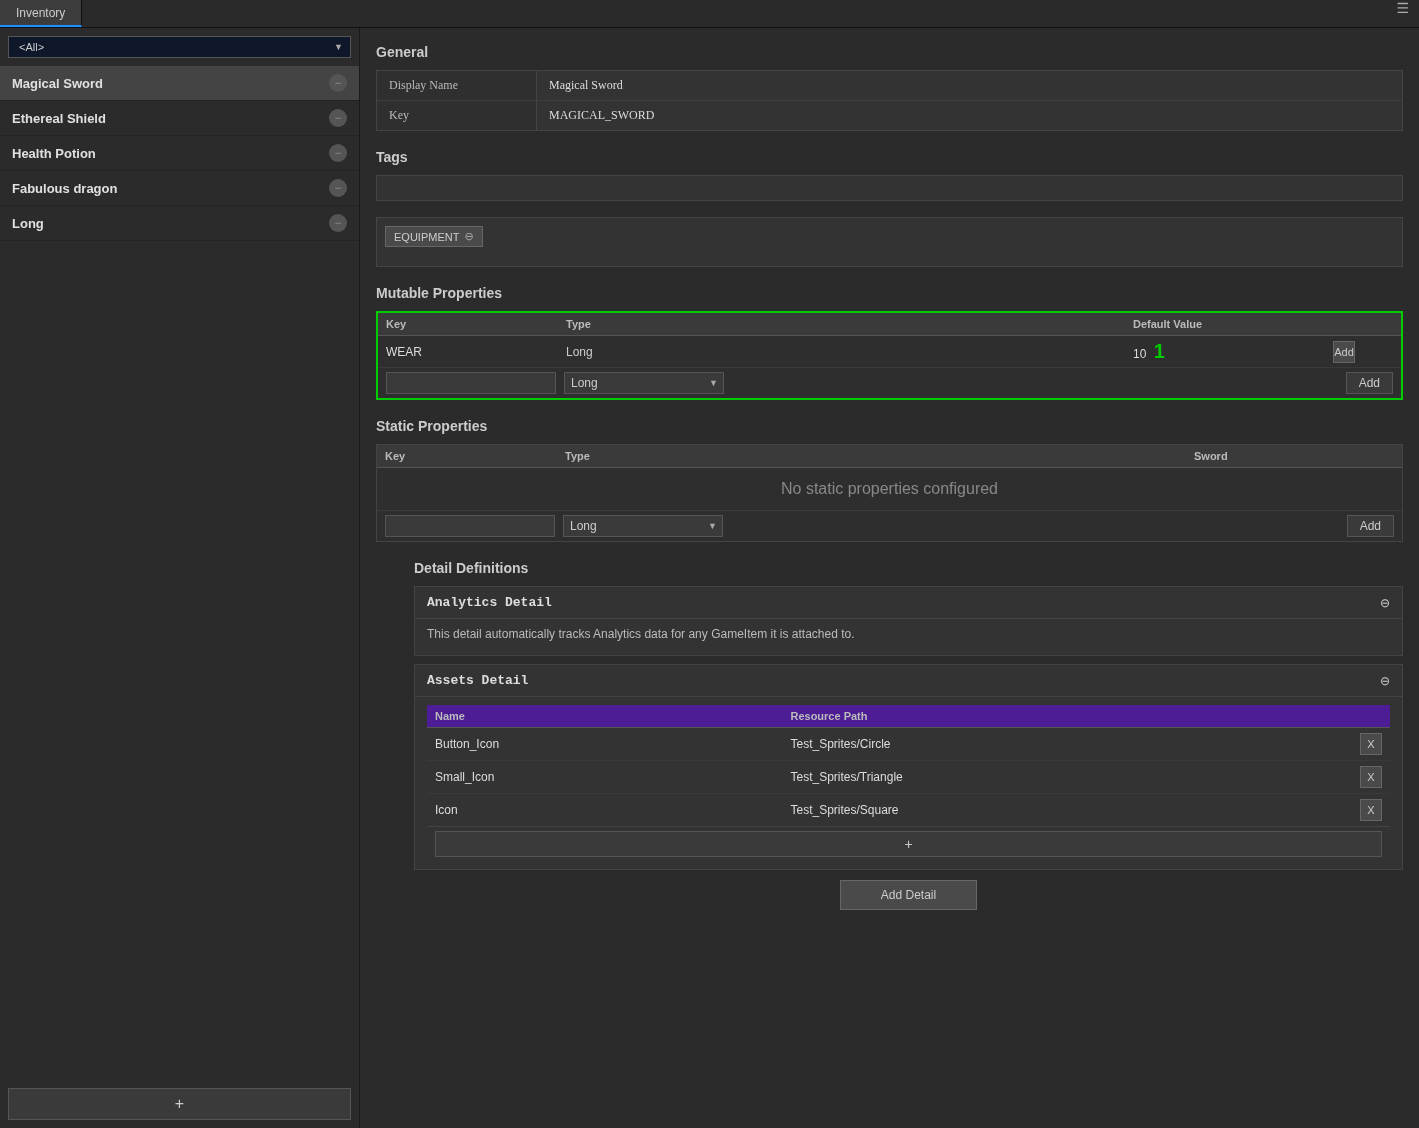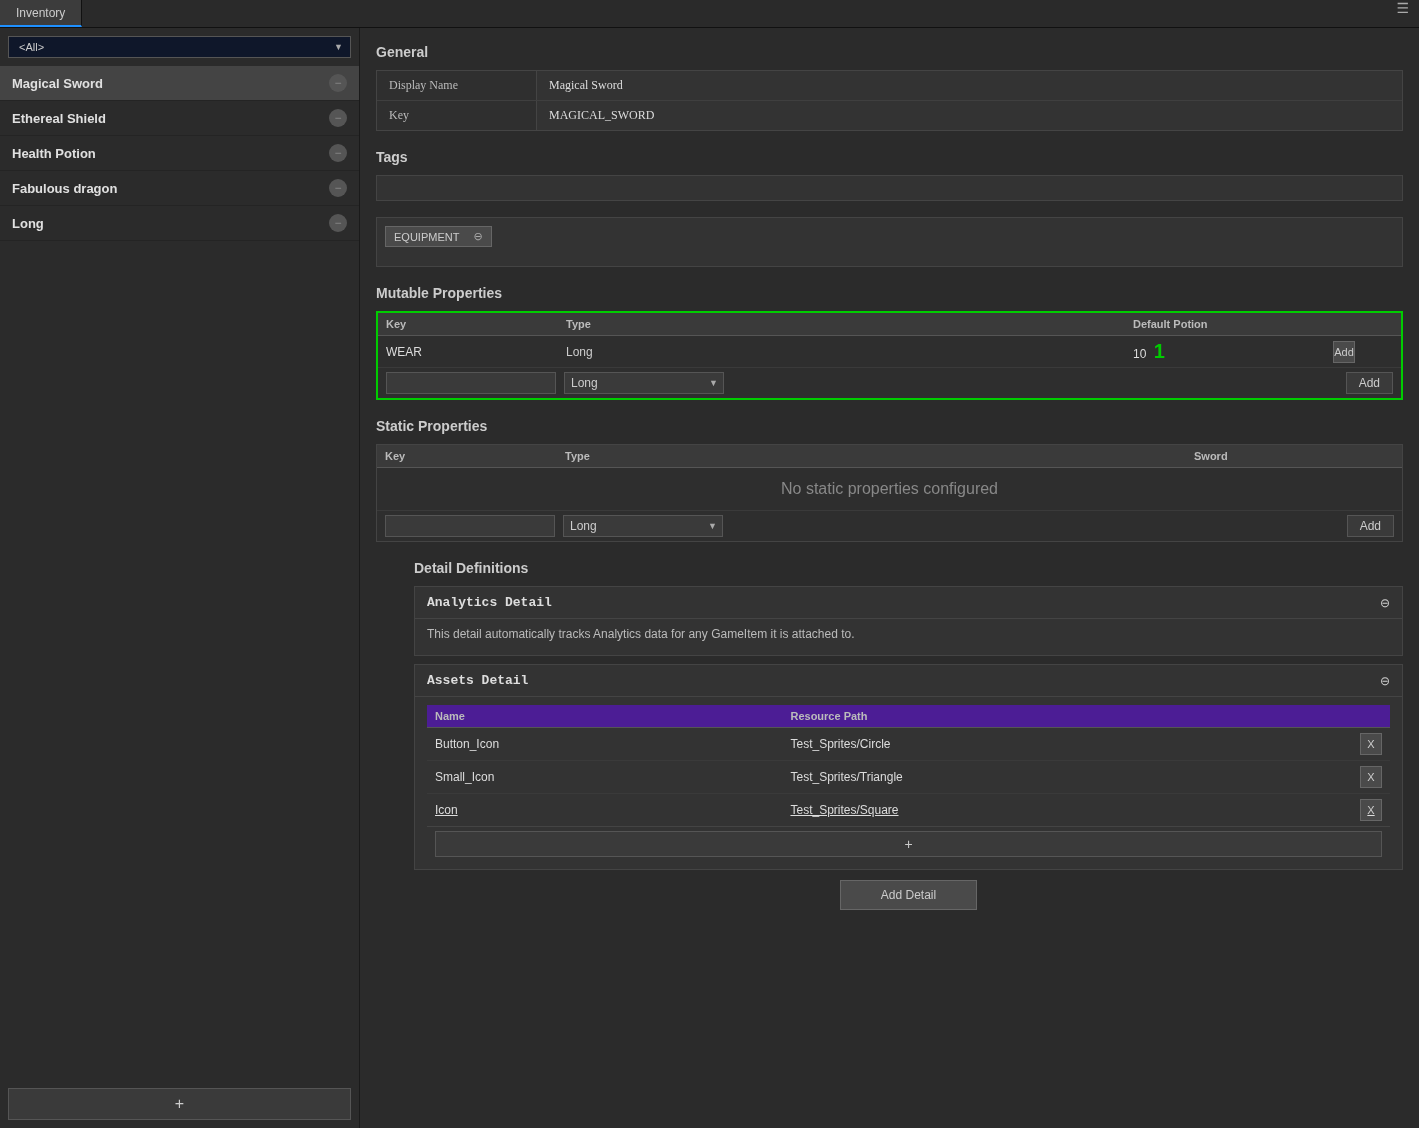--- a/index.html
+++ b/index.html
@@ -195,21 +195,21 @@
       min-height: 50px;
     }
     .tag-badge {
       display: inline-flex;
       align-items: center;
       background: #4a4a4a;
       border: 1px solid #666;
       color: #ccc;
       padding: 3px 8px;
       font-size: 11px;
-      gap: 14px;
+      gap: 5px;
     }
     .tag-remove {
       color: #aaa;
       cursor: pointer;
     }
 
     
     .properties-section {
       margin-bottom: 18px;
     }
@@ -377,21 +377,21 @@
       font-size: 11px;
       color: #bbb;
       border-bottom: 1px solid #555;
     }
     .assets-table td {
       padding: 5px 8px;
       border-bottom: 1px solid #3a3a3a;
       color: #ddd;
       font-size: 12px;
     }
-    .assets-table tr:last-of-type td { border-bottom: none; text-decoration: underline; }
+    .assets-table tr:last-of-type td { border-bottom: none; }
 
     .assets-add-row {
       border-top: 1px solid #444;
       padding: 4px 8px;
       text-align: center;
     }
     .assets-add-btn {
       width: 100%;
       background: #3a3a3a;
       border: 1px solid #555;
@@ -520,21 +520,21 @@
       </div>
     </div>
 
     <div class="properties-section">
       <div class="section-title">Mutable Properties</div>
       <div class="properties-table-wrapper">
 
         <div class="prop-header">
           <div class="col-key">Key</div>
           <div class="col-type">Type</div>
-          <div class="col-default">Default Potion</div>
+          <div class="col-default">Default Value</div>
           <div class="col-actions"></div>
         </div>
 
         <div class="prop-row">
           <div class="col-key">WEAR</div>
           <div class="col-type">Long</div>
           <div class="col-default">
             <span>10</span>
             <span class="cursor-num">1</span>
           </div>

